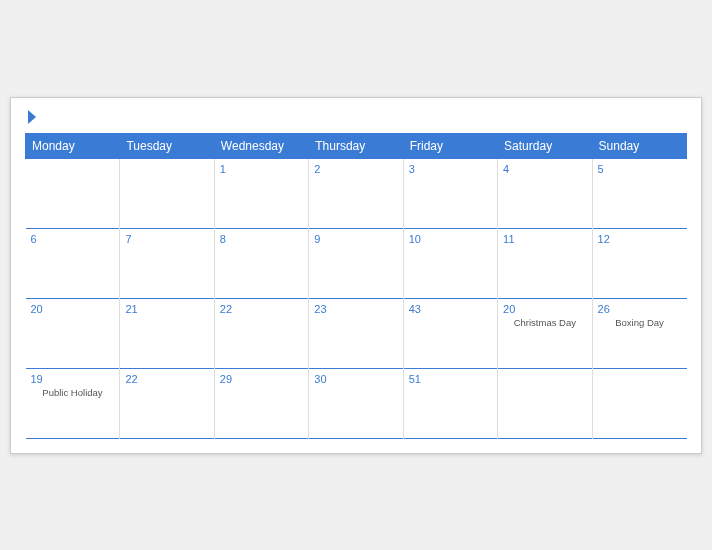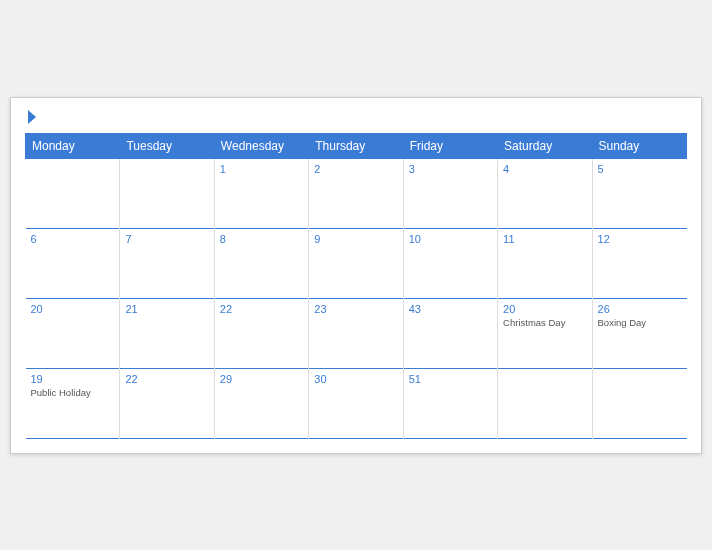--- a/index.html
+++ b/index.html
@@ -96,20 +96,21 @@
     .day-num {
       font-size: 11px;
       color: #3a7bd5;
       display: block;
       margin-bottom: 2px;
     }
     .holiday-name {
       font-size: 9.5px;
       color: #555;
       display: block;
+      text-align: center;
     }
     .outer-border {
       border: 1px solid #ccc;
     }
   </style>
 </head>
 <body>
 
 <div class="calendar-wrapper outer-border">
   <div class="header">

